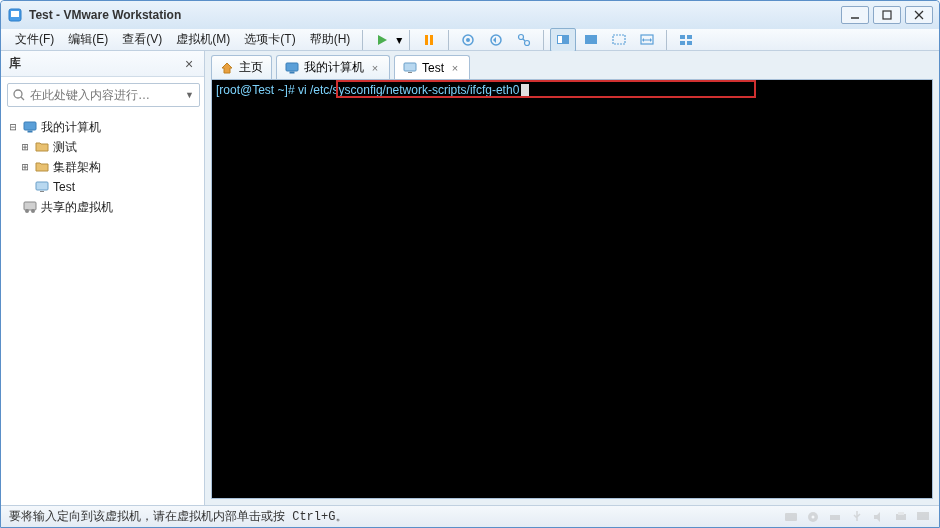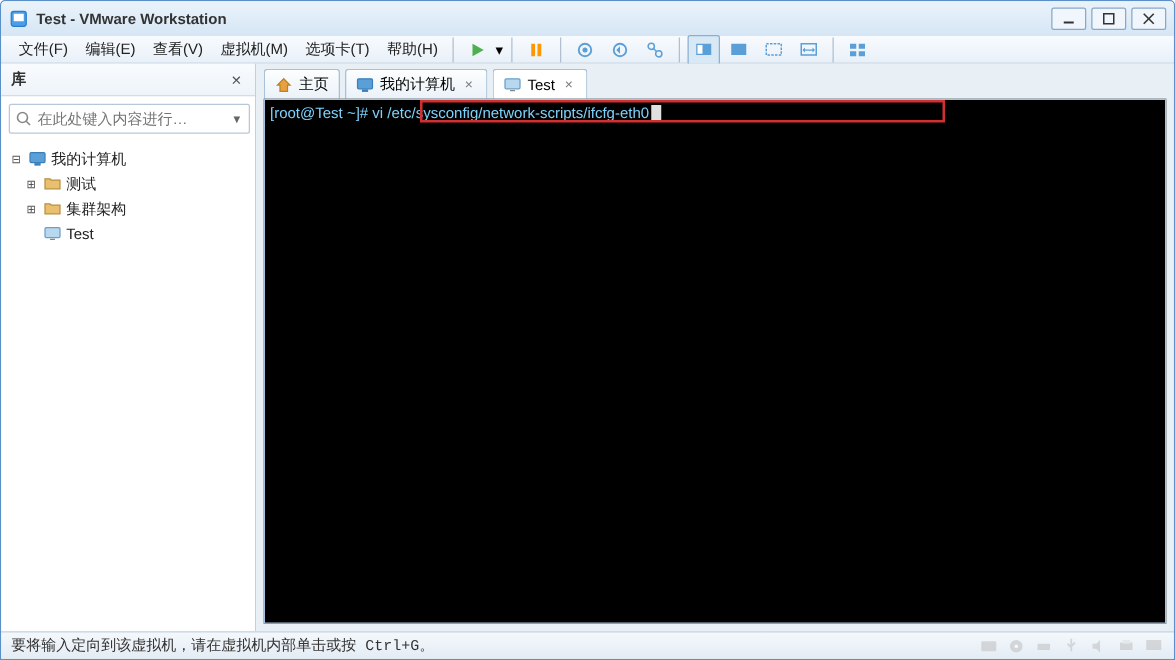--- a/index.html
+++ b/index.html
@@ -223,20 +223,31 @@
         <div class="tree-node lvl1">
           <span class="twisty"></span>
           <span class="ticon">
               <svg viewBox="0 0 16 16">
                 <rect x="2" y="3" width="12" height="8" rx="1" fill="#b8d8f0" stroke="#6a9fc8"></rect>
                 <rect x="6" y="12" width="4" height="1" fill="#888"></rect>
               </svg>
             </span>
           <span class="tlabel">Test</span>
         </div>
+        <div class="tree-node">
+          <span class="twisty"></span>
+          <span class="ticon">
+              <svg viewBox="0 0 16 16">
+                <rect x="2" y="3" width="12" height="8" rx="1" fill="#d0d0d0" stroke="#888"></rect>
+                <circle cx="5" cy="12" r="2" fill="#888"></circle>
+                <circle cx="11" cy="12" r="2" fill="#888"></circle>
+              </svg>
+            </span>
+          <span class="tlabel">共享的虚拟机</span>
+        </div>
       </div>
     </div>
 
     <div class="main">
       <div class="tabbar">
         <div class="tab">
           <span class="ticon"><svg viewBox="0 0 14 14">
                 <path d="M7 2 L12 7 L10 7 L10 12 L4 12 L4 7 L2 7 Z" fill="#e8a040" stroke="#c08020"></path>
               </svg></span>
           <span>主页</span>

